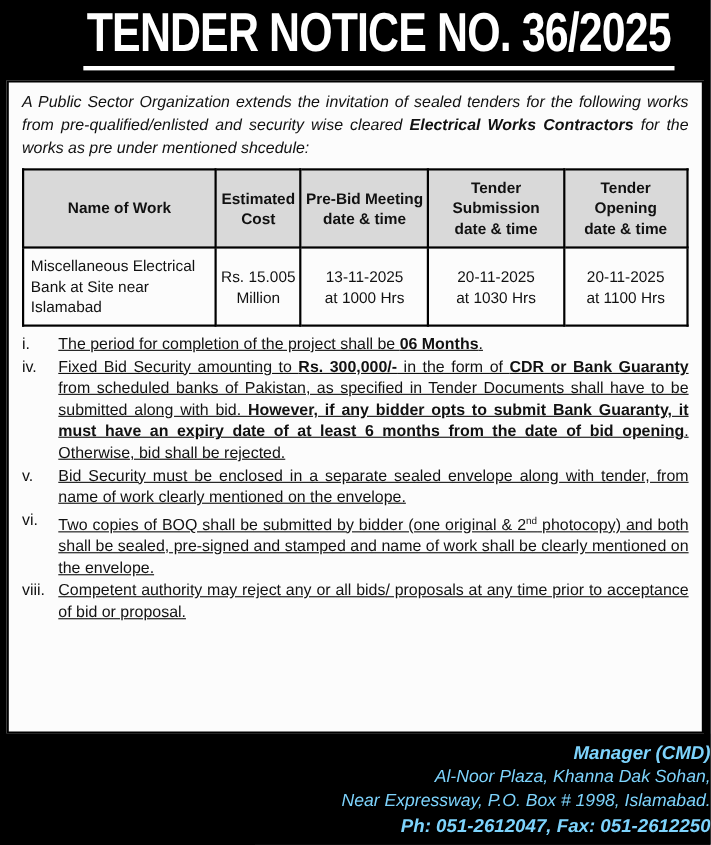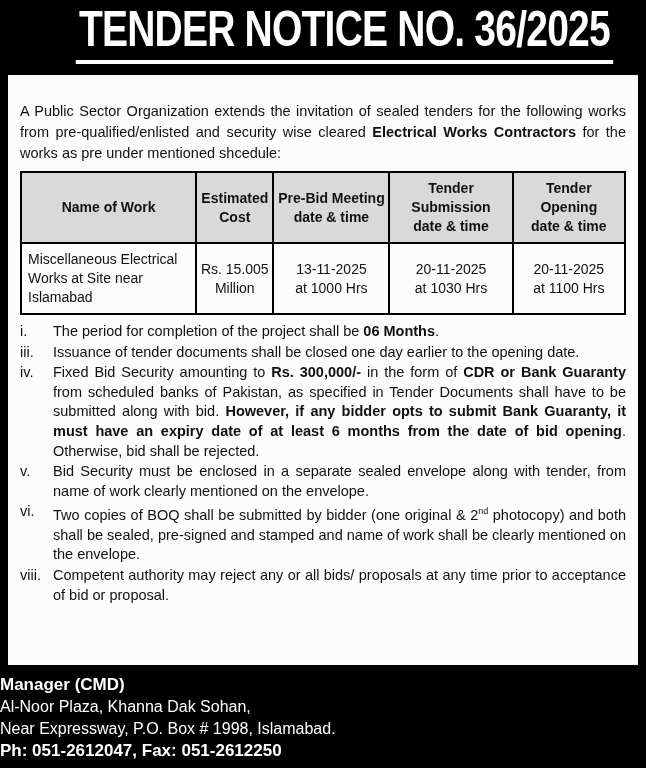--- a/index.html
+++ b/index.html
@@ -4,33 +4,33 @@
 <style>
   html,body{margin:0;padding:0;}
   body{width:646px;height:768px;background:#000;font-family:"Liberation Sans",sans-serif;}
   .page{width:646px;height:768px;background:#000;display:flex;flex-direction:column;overflow:hidden;}
   .title-wrap{text-align:center;padding-top:3px;height:66px;flex:none;}
   .title{display:inline-block;font-size:50px;font-weight:bold;color:#fff;white-space:nowrap;
          transform:scaleX(0.78);transform-origin:center top;letter-spacing:-1px;
          border-bottom:4px solid #fff;padding:0 4px 5px;line-height:1.04;}
   .content{flex:1;margin:4px 6px 0;background:#fcfcfc;border:2px solid #000;
            padding:6px 12px 4px;color:#111;overflow:hidden;}
-  .intro{margin:20px 0 7px;font-size:14.5px;line-height:21px;text-align:justify;}
+  .intro{margin:2px 0 7px;font-size:14.5px;line-height:21px;text-align:justify;font-style:italic;}
   table{width:100%;border-collapse:collapse;table-layout:fixed;}
   th,td{border:2px solid #000;white-space:pre-line;text-align:center;
         font-size:14px;line-height:19px;padding:6px 3px;vertical-align:middle;}
   th{background:#d9d9d9;font-weight:bold;}
   td.first{text-align:left;padding-left:6px;}
   col.c1{width:29%;}col.c2{width:12.8%;}col.c3{width:19.2%;}col.c4{width:20.4%;}col.c5{width:18.6%;}
   .list{margin-top:7px;}
   .li{display:flex;margin-bottom:1px;}
   .num{width:33px;flex:none;font-size:14.5px;line-height:19.6px;}
-  .txt{flex:1;text-align:justify;font-size:14.5px;line-height:19.6px;}
+  .txt{flex:1;text-align:justify;font-size:14.5px;line-height:19.6px;text-decoration:underline;}
   sup{font-size:9px;}
-  .footer{flex:none;background:#000;color:#ffffff;text-align:left;padding:7px 0 6px;}
+  .footer{flex:none;background:#000;color:#7dd3fc;text-align:right;padding:7px 0 6px;font-style:italic;}
   .fline{font-size:16px;line-height:22px;}
   .fline.bold{font-weight:bold;font-size:17px;}
 </style>
 </head>
 <body>
 
 <div class="page">
   <div class="title-wrap">
     <span class="title">TENDER NOTICE NO. 36/2025</span>
   </div>
@@ -55,41 +55,37 @@
 date &amp; time</th>
             <th>Tender Submission
 date &amp; time</th>
             <th>Tender Opening
 date &amp; time</th>
           </tr>
         </thead>
       <tbody id="tbody">
           <tr>
             <td class="first">Miscellaneous Electrical
-Works at Site near Islamabad</td>
+Bank at Site near Islamabad</td>
             <td>Rs. 15.005
 Million</td>
             <td>13-11-2025
 at 1000 Hrs</td>
             <td>20-11-2025
 at 1030 Hrs</td>
             <td>20-11-2025
 at 1100 Hrs</td>
           </tr>
         </tbody>
     </table>
 
     <div class="list" id="list">
         <div class="li">
           <span class="num">i.</span>
           <div class="txt"><span>The period for completion of the project shall be </span><span style="font-weight: bold;">06 Months</span><span>.</span></div>
-        </div>
-        <div class="li">
-          <span class="num">iii.</span>
-          <div class="txt"><span>Issuance of tender documents shall be closed one day earlier to the opening date.</span></div>
         </div>
         <div class="li">
           <span class="num">iv.</span>
           <div class="txt"><span>Fixed Bid Security amounting to </span><span style="font-weight: bold;">Rs. 300,000/-</span><span> in the form of </span><span style="font-weight: bold;">CDR or Bank Guaranty</span><span> from scheduled banks of Pakistan, as specified in Tender Documents shall have to be submitted along with bid. </span><span style="font-weight: bold;">However, if any bidder opts to submit Bank Guaranty, it must have an expiry date of at least 6 months from the date of bid opening</span><span>. Otherwise, bid shall be rejected.</span></div>
         </div>
         <div class="li">
           <span class="num">v.</span>
           <div class="txt"><span>Bid Security must be enclosed in a separate sealed envelope along with tender, from name of work clearly mentioned on the envelope.</span></div>
         </div>
         <div class="li">

